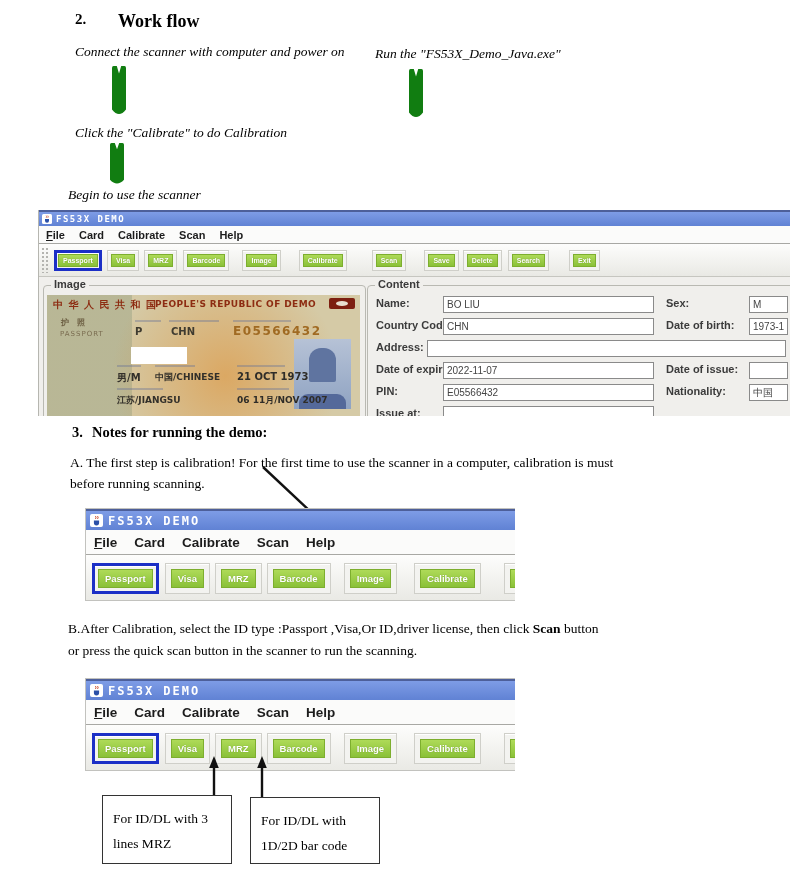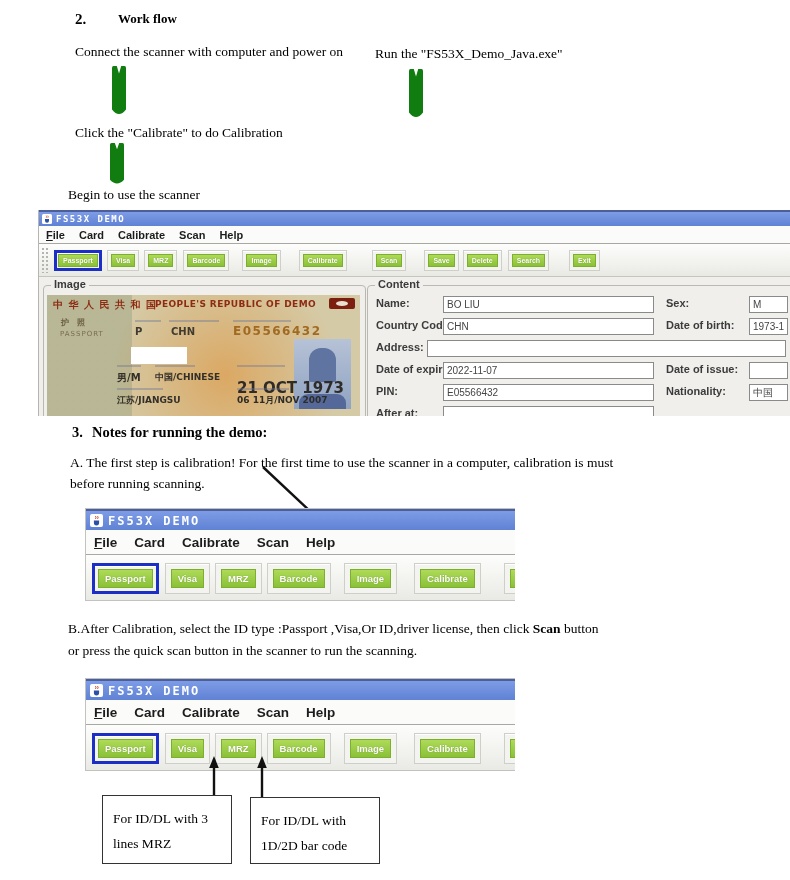--- a/index.html
+++ b/index.html
@@ -1,22 +1,22 @@
 <!DOCTYPE html>
 <html><head>
 <meta charset="utf-8">
 <style>
   html,body{margin:0;padding:0;background:#fff;}
   .page{position:relative;width:790px;height:880px;background:#fff;overflow:hidden;
         font-family:"Liberation Serif",serif;color:#000;}
 
   
   .h2num{position:absolute;left:75px;top:11px;font-size:15px;font-weight:bold;}
-  .h2title{position:absolute;left:118px;top:11px;font-size:13px;font-weight:bold;}
-  .step{position:absolute;font-size:13.5px;white-space:nowrap;}
+  .h2title{position:absolute;left:118px;top:11px;font-size:18px;font-weight:bold;}
+  .step{position:absolute;font-size:13.5px;white-space:nowrap;font-style:italic;}
   .st1{left:75px;top:44px}.st2{left:375px;top:46px}.st3{left:75px;top:125px}.st4{left:68px;top:187px}
   .garrow{position:absolute;}
   .ga1{left:112px;top:66px}.ga2{left:409px;top:69px}.ga3{left:110px;top:143px}
 
   .h3num{position:absolute;left:72px;top:424px;font-size:14.5px;font-weight:bold;}
   .h3title{position:absolute;left:92px;top:424px;font-size:14.5px;font-weight:bold;}
   .para{position:absolute;font-size:13.5px;white-space:nowrap;}
   .pa1{left:70px;top:455px}.pa2{left:70px;top:476px}
   .pb1{left:68px;top:621px}.pb2{left:68px;top:643px}
   .bigarrow{position:absolute;left:255px;top:462px;}
@@ -87,21 +87,21 @@
   .pp-cc{left:124px;top:31px;font-weight:bold;font-size:10px;color:#3f3b30;}
   .pp-no{left:186px;top:29px;font-weight:bold;font-size:12px;color:#a06a22;letter-spacing:1.5px;}
   .pp-redact{position:absolute;left:84px;top:52px;width:56px;height:17px;background:#fff;}
   .pp-photo{position:absolute;left:247px;top:44px;width:57px;height:70px;
             background:linear-gradient(#b6c2d6,#8fa3c2);}
   .pp-head{position:absolute;left:15px;top:9px;width:27px;height:34px;background:#5f74a0;border-radius:12px 12px 2px 2px;}
   .pp-shoulders{position:absolute;left:5px;bottom:0;width:47px;height:15px;background:#54699a;border-radius:9px 9px 0 0;}
   .pml{position:absolute;height:2px;background:rgba(105,115,150,.4);}
   .pp-sex{left:70px;top:76px;font-weight:bold;font-size:10px;color:#33302a;}
   .pp-nat{left:108px;top:76px;font-weight:bold;font-size:9px;color:#33302a;}
-  .pp-dob{left:190px;top:76px;font-weight:bold;font-size:15px;color:#2e2c28;margin-top:8px;}
+  .pp-dob{left:190px;top:76px;font-weight:bold;font-size:10px;color:#2e2c28;}
   .pp-place{left:70px;top:99px;font-weight:bold;font-size:9px;color:#33302a;}
   .pp-doi{left:190px;top:99px;font-weight:bold;font-size:9px;color:#2e2c28;}
 
   
   .shot-mini{position:absolute;left:85px;width:430px;height:93px;background:#f0efec;overflow:hidden;
              border:1px solid #c2c2be;border-right:none;box-sizing:border-box;}
   #shot-a{top:508px}#shot-b{top:678px}
   .shot-mini .titlebar{height:21px;gap:5px;padding-left:4px;}
   .shot-mini .java-icon{width:13px;height:13px;flex:0 0 auto;}
   .shot-mini .title-text{font:bold 12px "DejaVu Sans Mono",monospace;color:#fff;letter-spacing:2px;}
@@ -234,21 +234,21 @@
         <span class="cl r3 lc1">Address:</span>
         <span class="cf r3 faddr"></span>
         <span class="cl r4 lc1">Date of expiry</span>
         <span class="cf r4 fc1">2022-11-07</span>
         <span class="cl r4 lc2">Date of issue:</span>
         <span class="cf r4 fc2"></span>
         <span class="cl r5 lc1">PIN:</span>
         <span class="cf r5 fc1">E05566432</span>
         <span class="cl r5 lc2">Nationality:</span>
         <span class="cf r5 fc2">中国</span>
-        <span class="cl r6 lc1">After at:</span>
+        <span class="cl r6 lc1">Issue at:</span>
         <span class="cf r6 fc1"></span>
       </div>
     </div>
   </div>
 
   <div class="h3num">3.</div>
   <div class="h3title">Notes for running the demo:</div>
   <div class="para pa1">A. The first step is calibration! For the first time to use the scanner in a computer, calibration is must</div>
   <div class="para pa2">before running scanning.</div>
 

